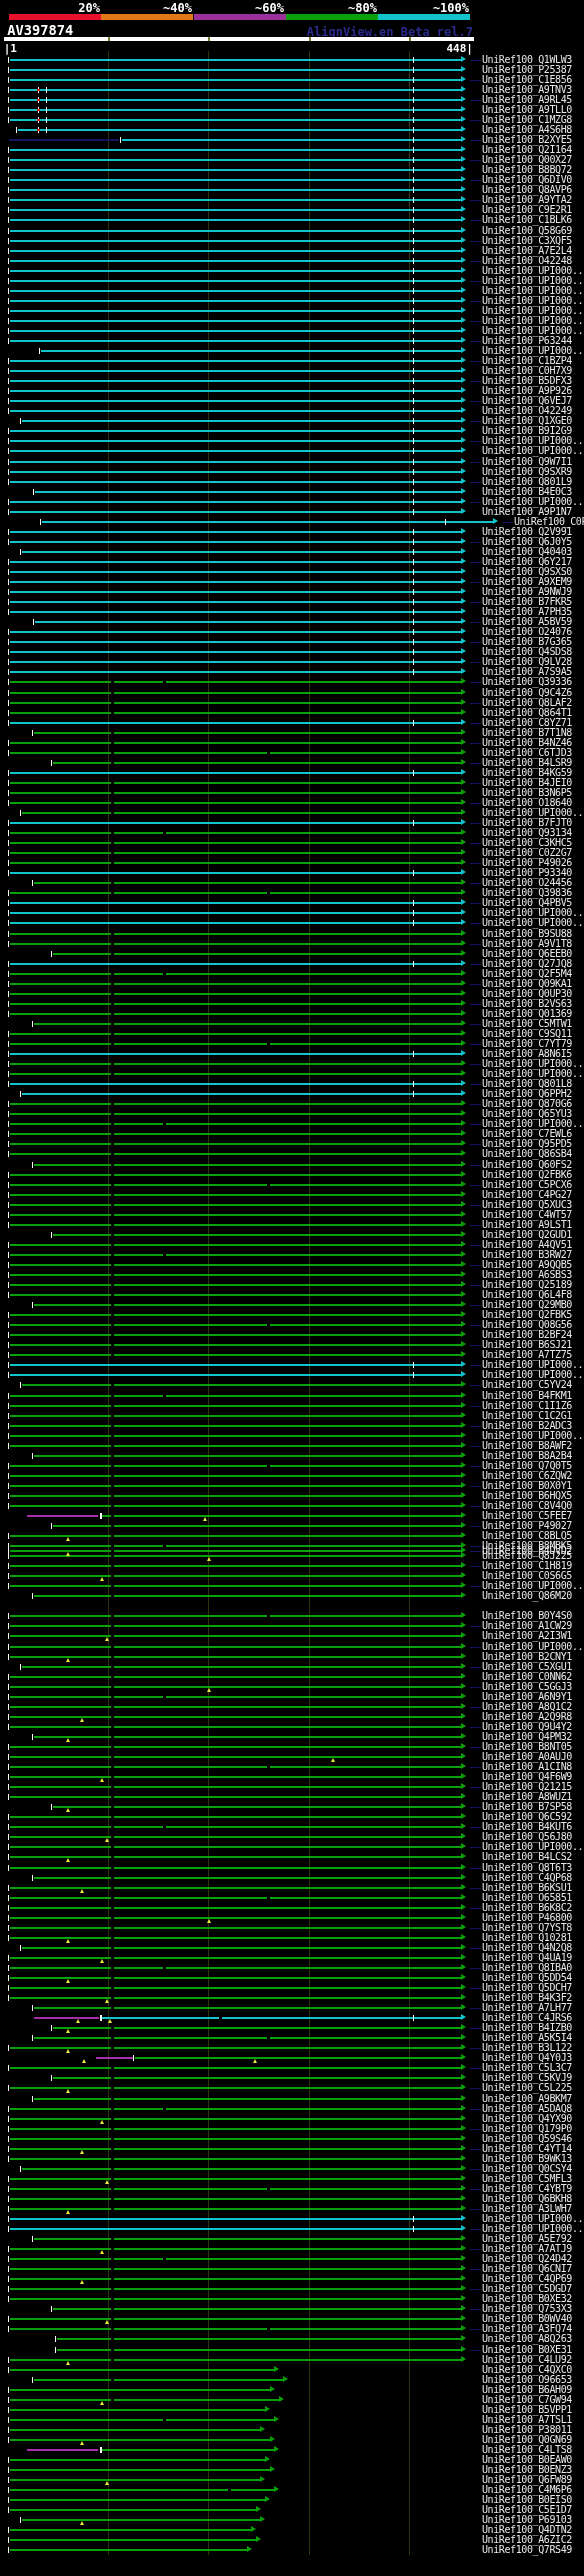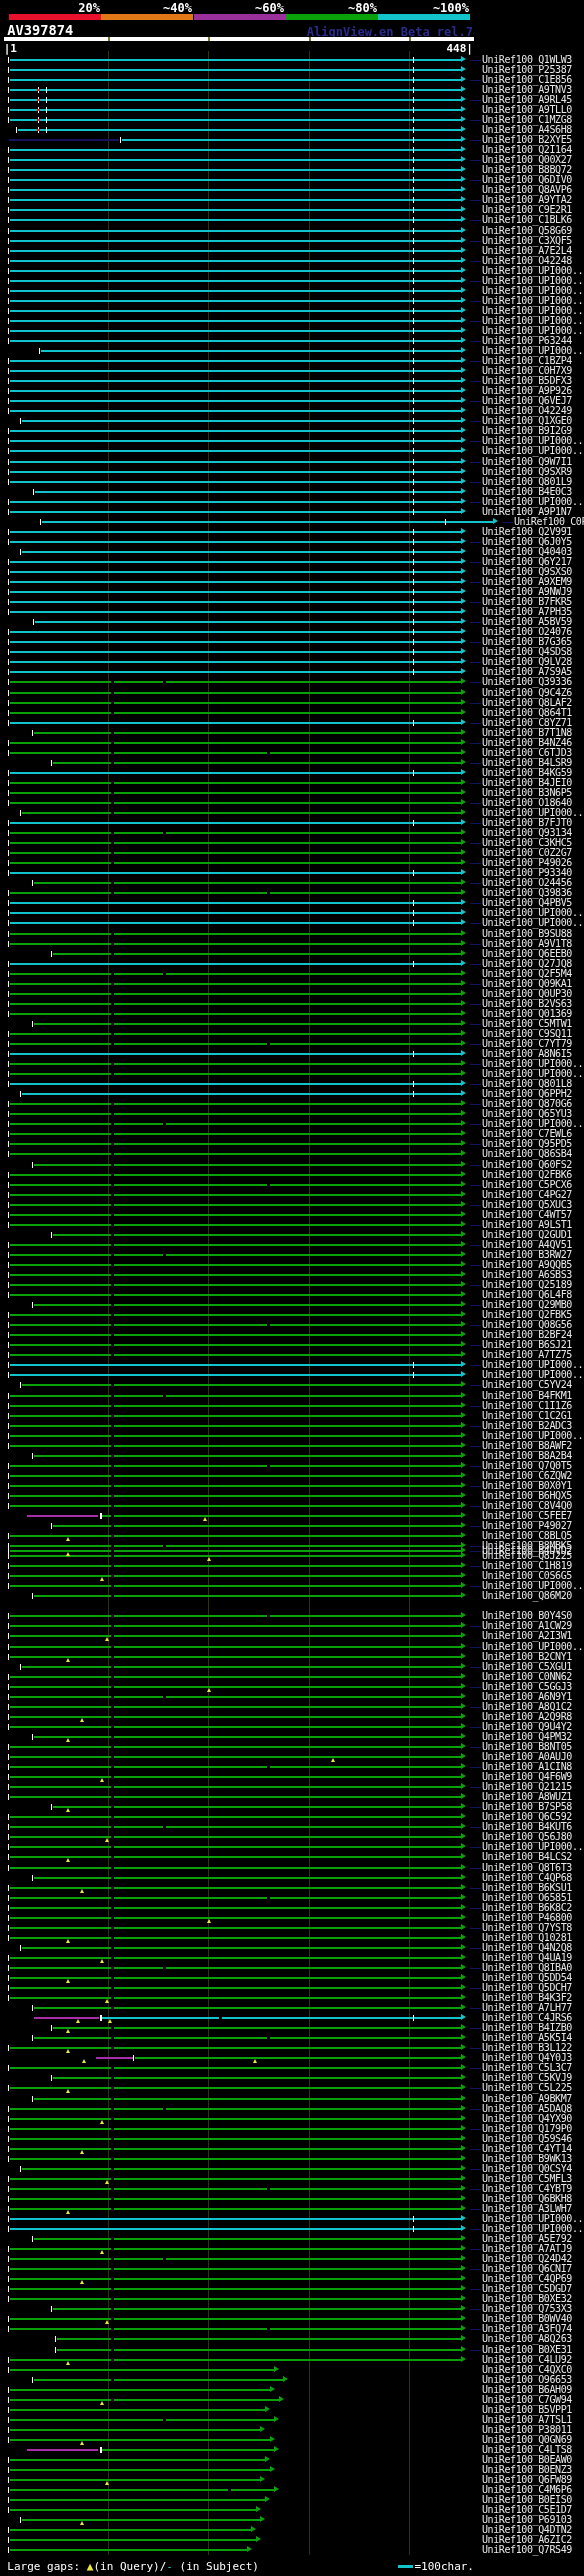--- a/index.html
+++ b/index.html
@@ -1996,18 +1996,14 @@
         <div class="arrowhead" style="left: 256px; border-left-color: rgb(10, 160, 10);"></div>
         <div class="rlabel">UniRef100_A6ZIC2</div>
       </div>
       <div class="rw" style="top: 2545px;">
         <div class="bar" style="left: 10px; width: 237px; background: rgb(10, 160, 10);"></div>
         <div class="tick" style="left: 8.2px;"></div>
         <div class="arrowhead" style="left: 247px; border-left-color: rgb(10, 160, 10);"></div>
         <div class="rlabel">UniRef100_Q7RS49</div>
       </div>
     </div>
-  <div class="legend">
-    <div class="lft"><span>Large gaps: </span><span class="ytri">▲</span><span>(in Query)/</span><span class="cyn">-</span><span> (in Subject)</span></div>
-    <div class="rgt"><span class="sw"></span><span>=100char.</span></div>
-  </div>
 </div>
 
 
 </body></html>

